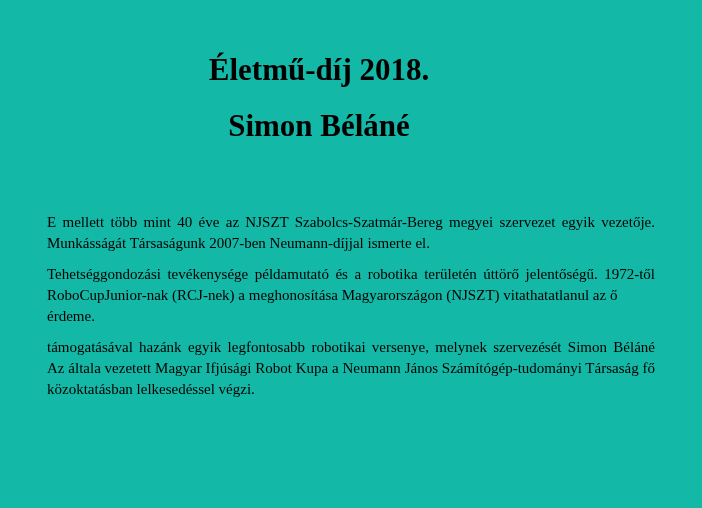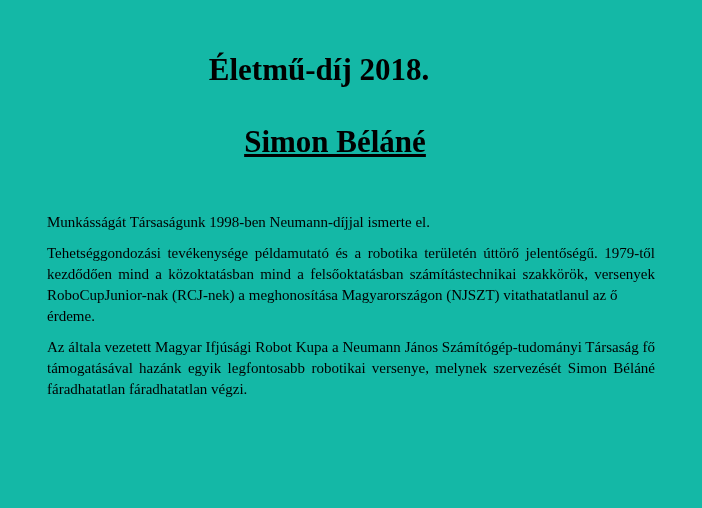--- a/index.html
+++ b/index.html
@@ -27,28 +27,27 @@
     font-weight: bold;
     font-size: 31px;
     line-height: 36px;
     white-space: nowrap;
   }
   .doc-subtitle {
     position: absolute;
     top: 108px;
     left: 0;
     width: 638px;
-    margin: 16px;
+    margin: 0;
     text-align: center;
     font-family: "Liberation Serif", "DejaVu Serif", serif;
     font-weight: bold;
     font-size: 31px;
     line-height: 36px;
     white-space: nowrap;
-    text-decoration: underline;
   }
   .doc-body {
     position: absolute;
     top: 212px;
     left: 47px;
     width: 608px;
     font-size: 15px;
     line-height: 21px;
   }
   .para + .para {
@@ -64,26 +63,26 @@
   }
 </style>
 </head>
 <body>
 
 <div class="page">
   <h1 class="doc-title">Életmű-díj 2018.</h1>
   <h2 class="doc-subtitle">Simon Béláné</h2>
   <div class="doc-body">
       <div class="para">
-        <div class="line last-line">Munkásságát Társaságunk 1998-ben Neumann-díjjal ismerte el.</div>
+        <div class="line">E mellett több mint 40 éve az NJSZT Szabolcs-Szatmár-Bereg megyei szervezet egyik vezetője.</div>
+        <div class="line last-line">Munkásságát Társaságunk 2007-ben Neumann-díjjal ismerte el.</div>
       </div>
       <div class="para">
-        <div class="line">Tehetséggondozási tevékenysége példamutató és a robotika területén úttörő jelentőségű. 1979-től</div>
-        <div class="line">kezdődően mind a közoktatásban mind a felsőoktatásban számítástechnikai szakkörök, versenyek</div>
+        <div class="line">Tehetséggondozási tevékenysége példamutató és a robotika területén úttörő jelentőségű. 1972-től</div>
         <div class="line last-line">RoboCupJunior-nak (RCJ-nek) a meghonosítása Magyarországon (NJSZT) vitathatatlanul az ő érdeme.</div>
       </div>
       <div class="para">
+        <div class="line">támogatásával hazánk egyik legfontosabb robotikai versenye, melynek szervezését Simon Béláné</div>
         <div class="line">Az általa vezetett Magyar Ifjúsági Robot Kupa a Neumann János Számítógép-tudományi Társaság fő</div>
-        <div class="line">támogatásával hazánk egyik legfontosabb robotikai versenye, melynek szervezését Simon Béláné</div>
-        <div class="line last-line">fáradhatatlan fáradhatatlan végzi.</div>
+        <div class="line last-line">közoktatásban lelkesedéssel végzi.</div>
       </div>
     </div>
 </div>
 
 </body></html>

